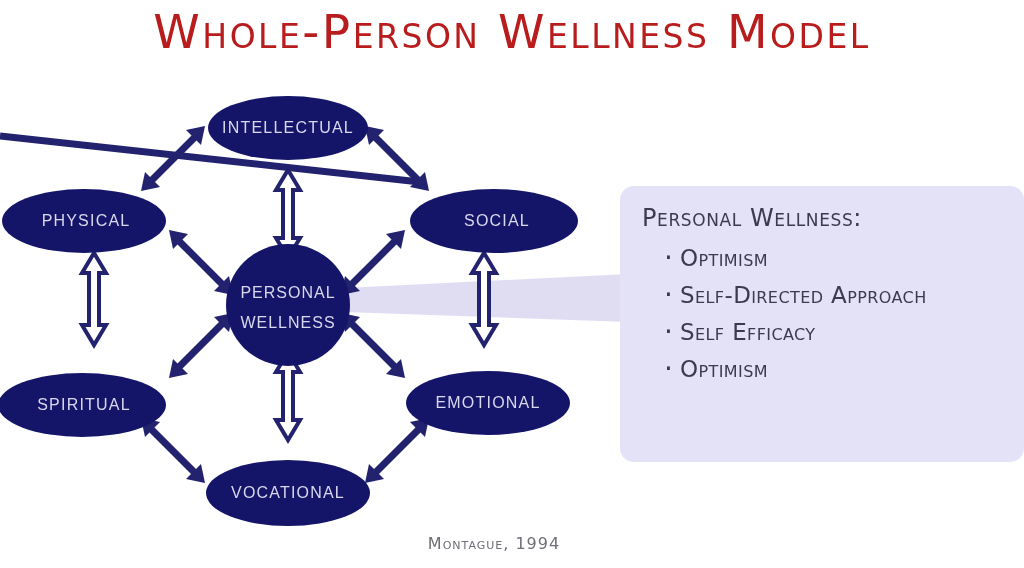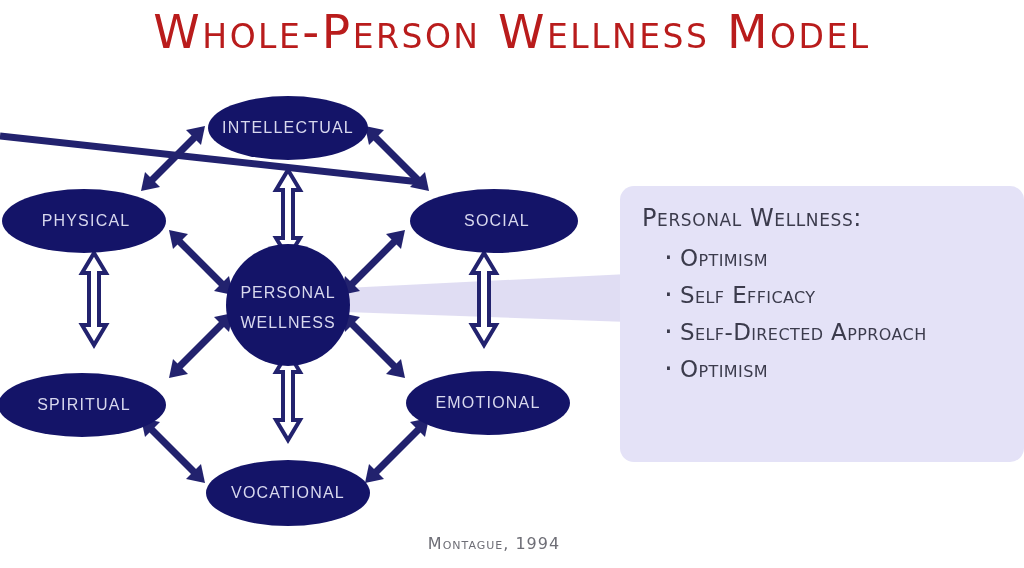--- a/index.html
+++ b/index.html
@@ -232,21 +232,21 @@
       <text class="node-label ctr" x="288" y="294">PERSONAL</text>
       <text class="node-label ctr" x="288" y="324">WELLNESS</text>
     </g>
 
   </svg>
 
   <div id="callout">
     <div id="callout-title">Personal Wellness:</div>
     <ul id="callout-list">
       <li>Optimism</li>
+      <li>Self-Directed Approach</li>
       <li>Self Efficacy</li>
-      <li>Self-Directed Approach</li>
       <li>Optimism</li>
     </ul>
   </div>
 
   <div id="attribution">Montague, 1994</div>
 
 </div>
 
 </body></html>

